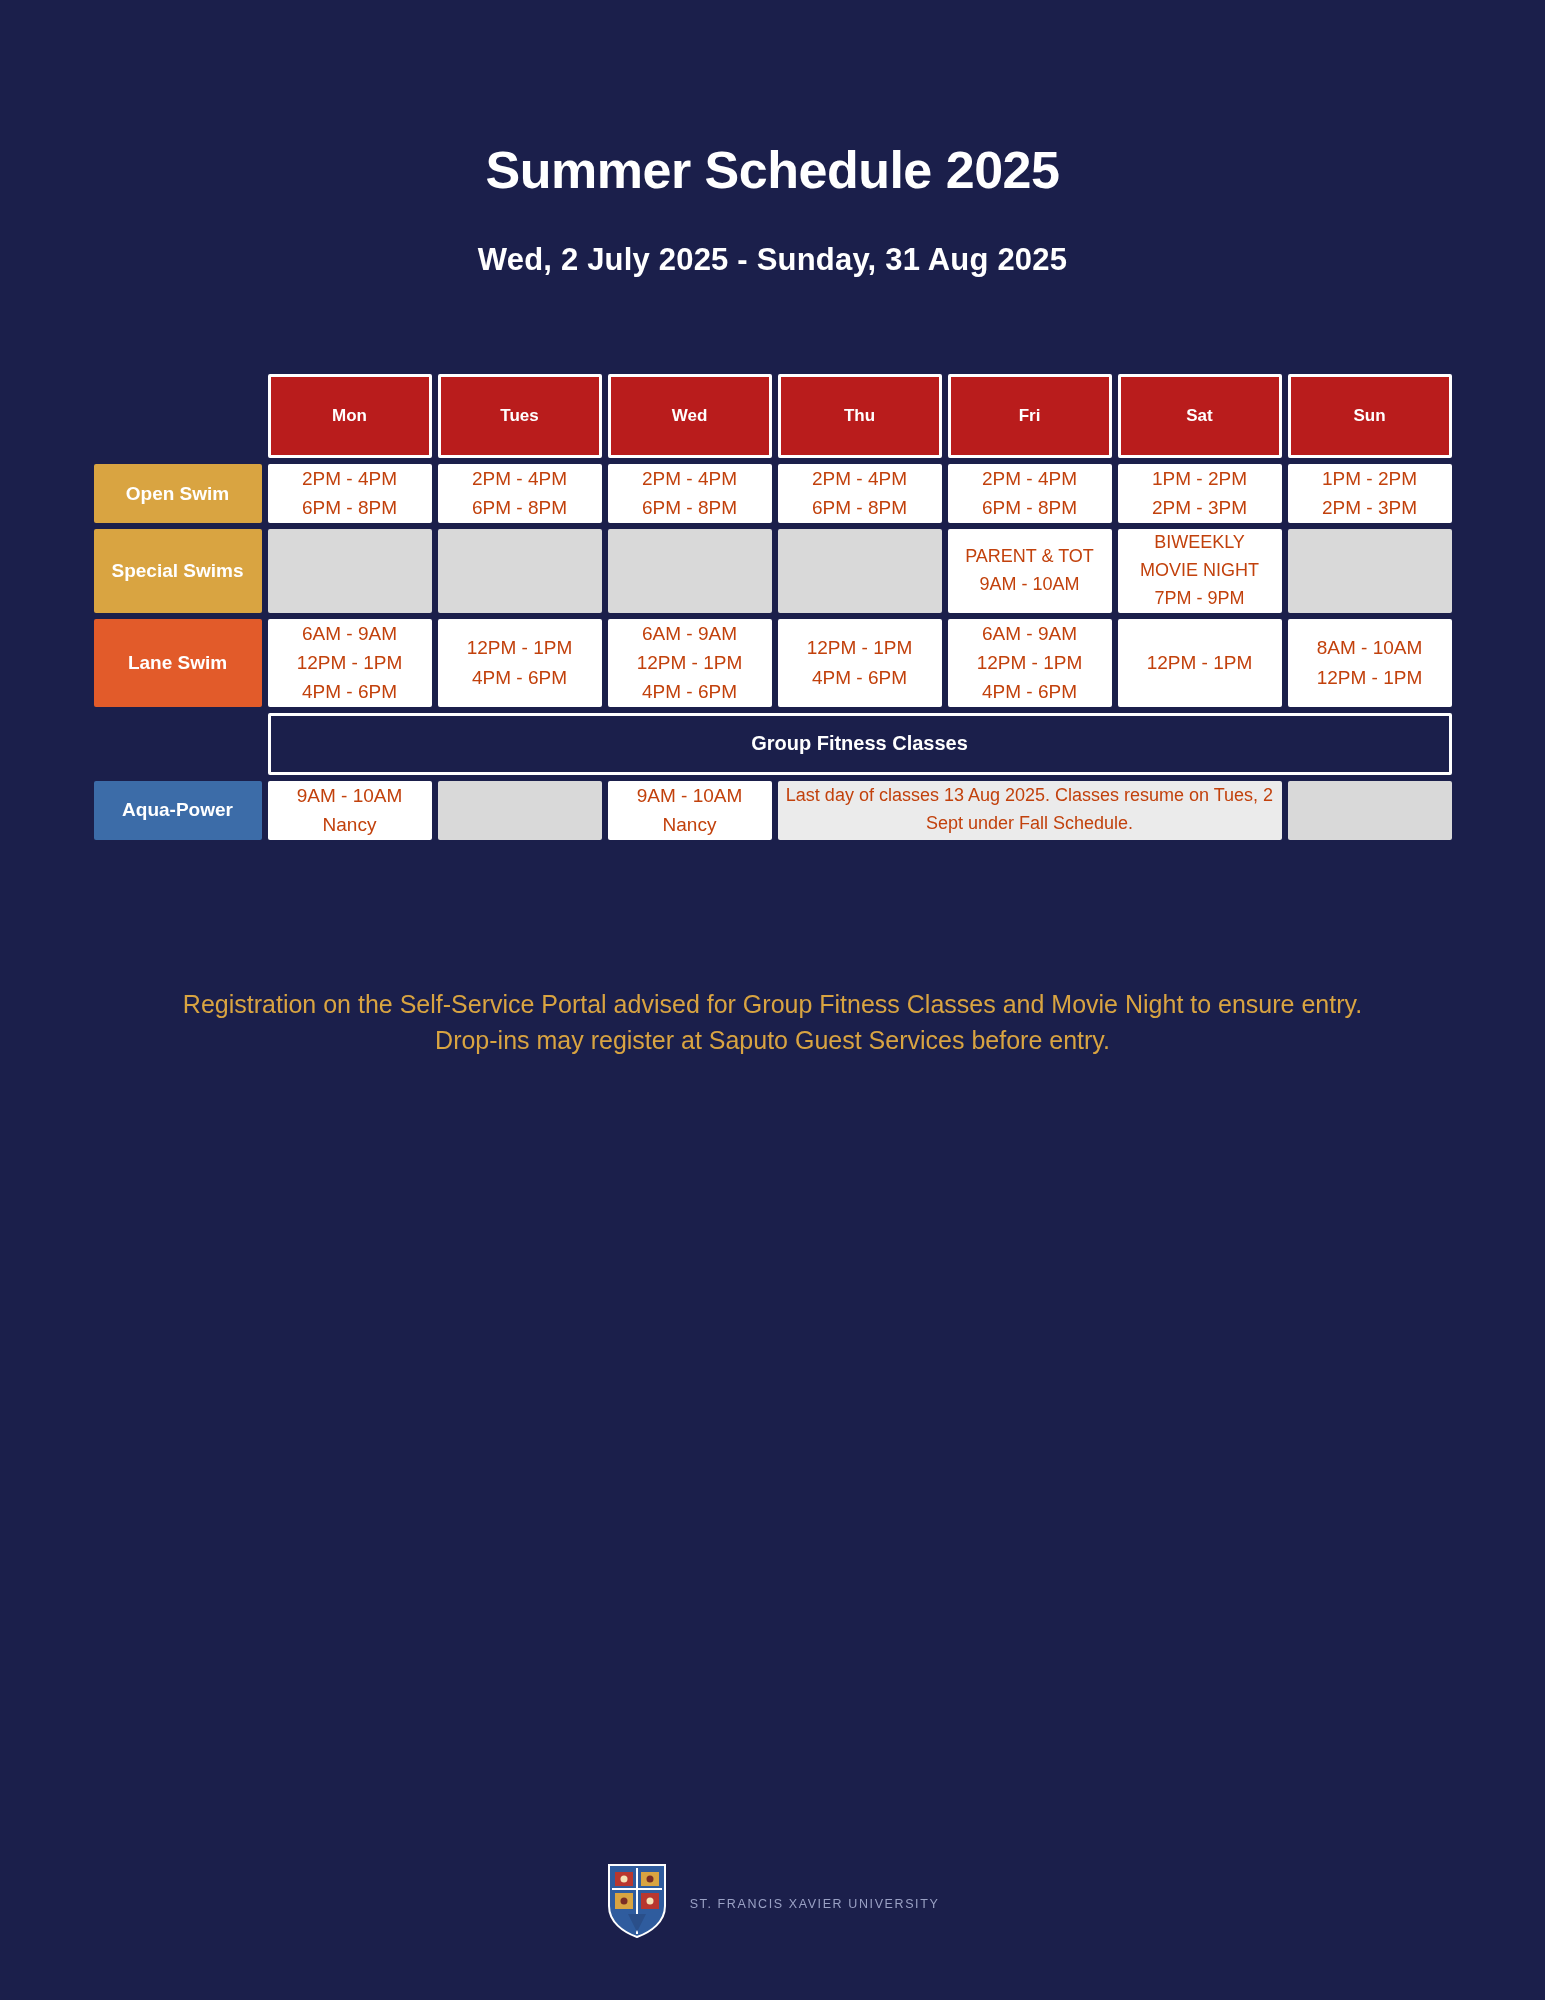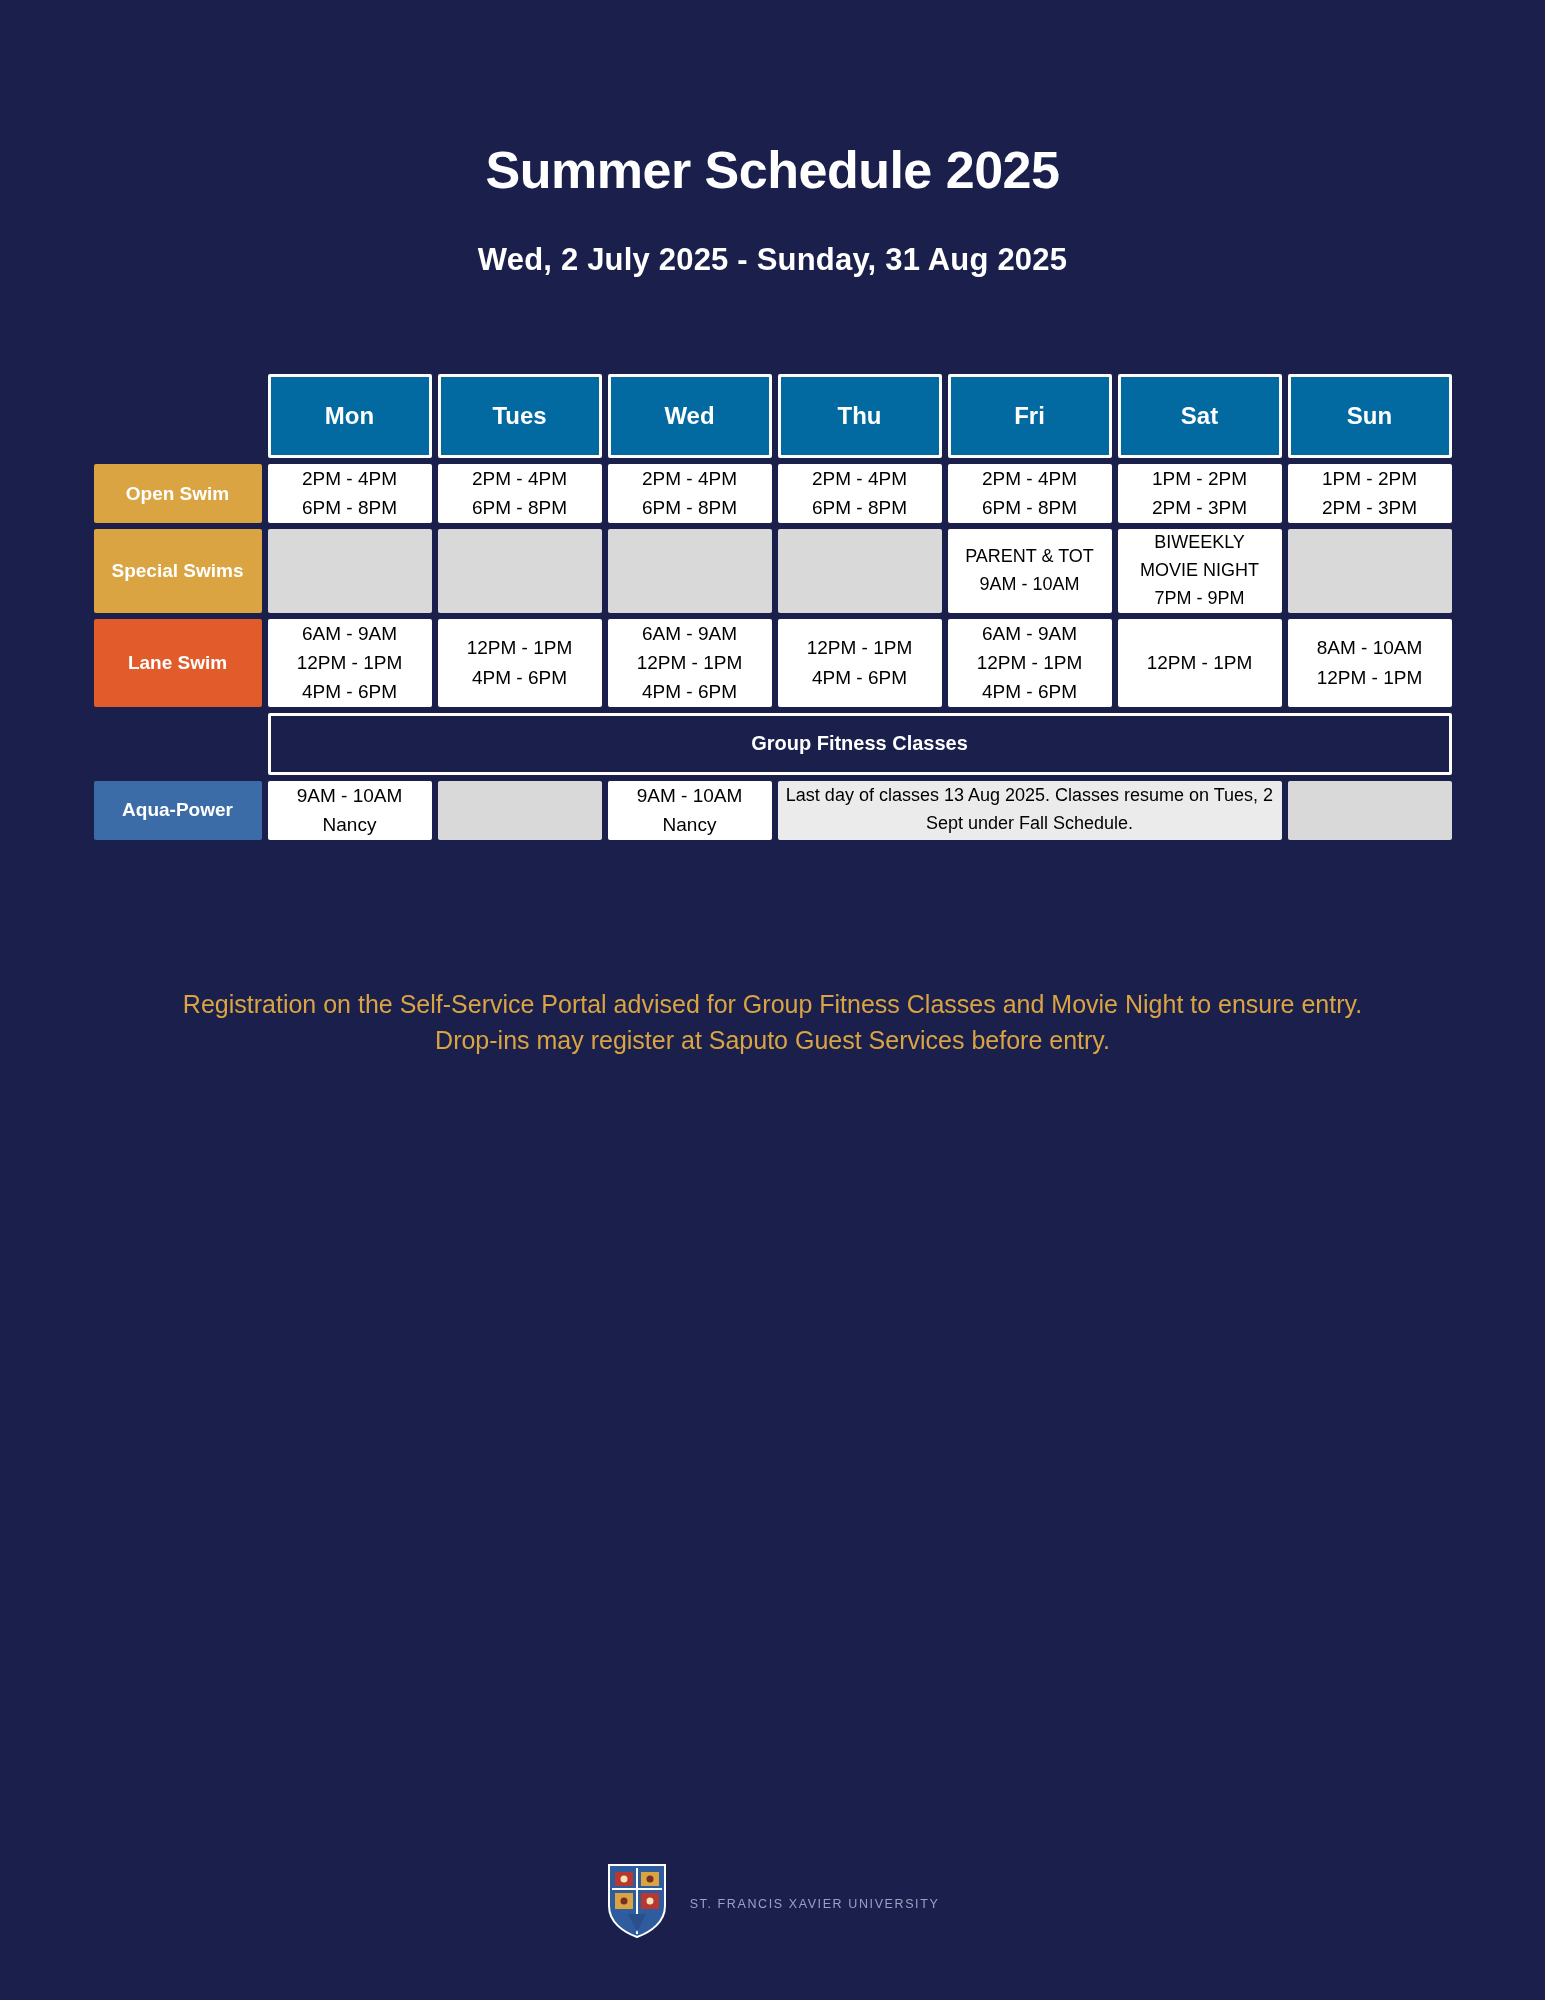--- a/index.html
+++ b/index.html
@@ -47,41 +47,41 @@
   table.sched td, table.sched th {
     padding: 0;
     vertical-align: middle;
   }
   .rowlabel-blank {
     width: 168px;
     background: transparent;
     border: none;
   }
   th.dayhead {
-    background: #0369a1;
+    background: #b91c1c;
     border: 3px solid #ffffff;
     color: #ffffff;
-    font-size: 24px;
+    font-size: 17px;
     font-weight: bold;
     height: 78px;
     text-align: center;
     border-radius: 2px;
   }
   td.rowlabel {
     color: #ffffff;
     font-size: 19px;
     font-weight: bold;
     text-align: center;
     border-radius: 2px;
     padding: 4px 6px;
     line-height: 1.25;
   }
   td.cell {
     background: #ffffff;
-    color: #000000;
+    color: #c2410c;
     font-size: 19px;
     text-align: center;
     line-height: 1.55;
     border-radius: 2px;
     padding: 8px 4px;
   }
   td.cell.empty {
     background: #d9d9d9;
   }
   td.cell.small {

